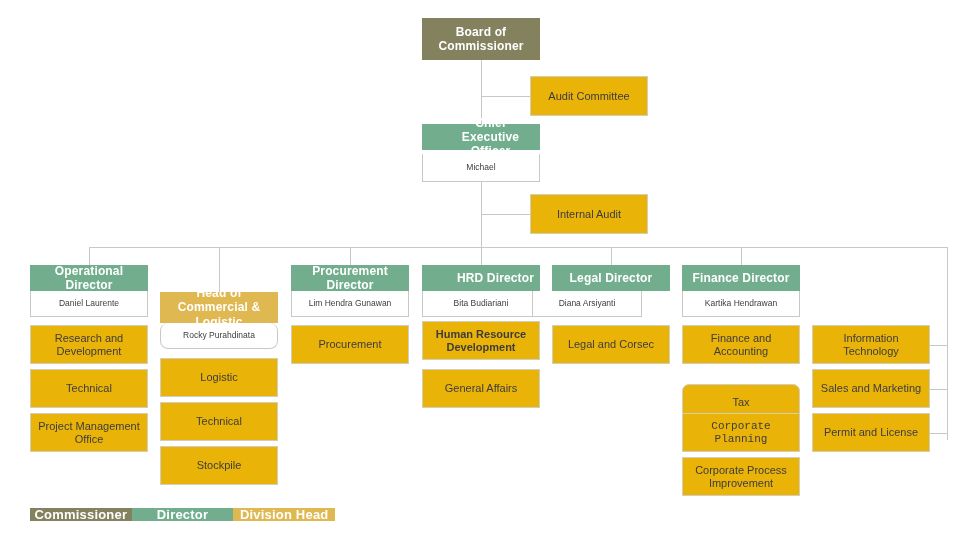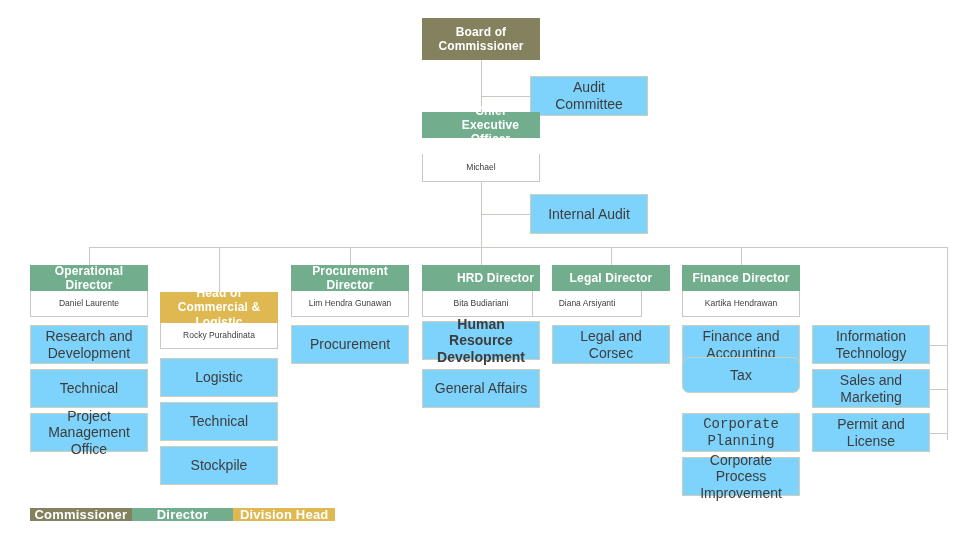--- a/index.html
+++ b/index.html
@@ -56,24 +56,24 @@
     background: #ffffff;
     color: #3d3d3d;
     font-size: 8.5px;
     border: 1px solid #c9c9c4;
     border-top: none;
     padding: 2px 4px;
   }
 
   
   .unit {
-    background: #7dd3fc;
+    background: #eab308;
     border: 1px solid #d0cebd;
     color: #3d3d3d;
-    font-size: 14px;
+    font-size: 11px;
     padding: 2px 7px;
   }
 
   
   #legend {
     position: absolute;
     left: 30px;
     top: 508px;
     width: 305px;
     height: 13px;
@@ -117,54 +117,54 @@
 
   <div class="line v" style="left:947px; top:247px; height:193px;"></div>
   <div class="line h" style="left:930px; top:345px; width:17px;"></div>
   <div class="line h" style="left:930px; top:389px; width:17px;"></div>
   <div class="line h" style="left:930px; top:433px; width:17px;"></div>
 
   <div class="node hdr commissioner" style="left:422px; top:18px; width:118px; height:42px;">Board of Commissioner</div>
 
   <div class="node unit" style="left:530px; top:76px; width:118px; height:40px;">Audit Committee</div>
 
-  <div class="node hdr director" style="left:422px; top:112px; width:118px; height:26px;padding-left:23px;">Chief Executive Officer</div>
+  <div class="node hdr director" style="left:422px; top:124px; width:118px; height:26px;padding-left:23px;">Chief Executive Officer</div>
   <div class="node person" style="left:422px; top:154px; width:118px; height:28px;">Michael</div>
 
   <div class="node unit" style="left:530px; top:194px; width:118px; height:40px;">Internal Audit</div>
 
   <div class="node hdr director" style="left:30px; top:265px; width:118px; height:26px;">Operational Director</div>
   <div class="node person" style="left:30px; top:291px; width:118px; height:26px;">Daniel Laurente</div>
   <div class="node unit" style="left:30px; top:325px; width:118px; height:39px;">Research and Development</div>
   <div class="node unit" style="left:30px; top:369px; width:118px; height:39px;">Technical</div>
   <div class="node unit" style="left:30px; top:413px; width:118px; height:39px;">Project Management Office</div>
 
   <div class="node hdr divisionhead" style="left:160px; top:292px; width:118px; height:31px;">Head of Commercial &amp; Logistic</div>
-  <div class="node person" style="left:160px; top:323px; width:118px; height:26px;">Rocky Purahdinata</div>
+  <div class="node person" style="left:160px; top:323px; width:118px; height:26px;border-radius:8px;">Rocky Purahdinata</div>
   <div class="node unit" style="left:160px; top:358px; width:118px; height:39px;">Logistic</div>
   <div class="node unit" style="left:160px; top:402px; width:118px; height:39px;">Technical</div>
   <div class="node unit" style="left:160px; top:446px; width:118px; height:39px;">Stockpile</div>
 
   <div class="node hdr director" style="left:291px; top:265px; width:118px; height:26px;">Procurement Director</div>
   <div class="node person" style="left:291px; top:291px; width:118px; height:26px;">Lim Hendra Gunawan</div>
   <div class="node unit" style="left:291px; top:325px; width:118px; height:39px;">Procurement</div>
 
   <div class="node hdr director" style="left:422px; top:265px; width:118px; height:26px;padding-left:33px;">HRD Director</div>
   <div class="node person" style="left:422px; top:291px; width:118px; height:26px;">Bita Budiariani</div>
   <div class="node unit" style="left:422px; top:321px; width:118px; height:39px;font-weight:bold;">Human Resource Development</div>
   <div class="node unit" style="left:422px; top:369px; width:118px; height:39px;">General Affairs</div>
 
   <div class="node hdr director" style="left:552px; top:265px; width:118px; height:26px;">Legal Director</div>
   <div class="node person" style="left:532px; top:291px; width:110px; height:26px;">Diana Arsiyanti</div>
   <div class="node unit" style="left:552px; top:325px; width:118px; height:39px;">Legal and Corsec</div>
 
   <div class="node hdr director" style="left:682px; top:265px; width:118px; height:26px;">Finance Director</div>
   <div class="node person" style="left:682px; top:291px; width:118px; height:26px;">Kartika Hendrawan</div>
   <div class="node unit" style="left:682px; top:325px; width:118px; height:39px;">Finance and Accounting</div>
-  <div class="node unit" style="left:682px; top:357px; width:118px; height:36px;border-radius:7px;">Tax</div>
+  <div class="node unit" style="left:682px; top:384px; width:118px; height:36px;border-radius:7px;">Tax</div>
   <div class="node unit" style="left:682px; top:413px; width:118px; height:39px;font-family:Liberation Mono, monospace;">Corporate Planning</div>
   <div class="node unit" style="left:682px; top:457px; width:118px; height:39px;">Corporate Process Improvement</div>
 
   <div class="node unit" style="left:812px; top:325px; width:118px; height:39px;">Information Technology</div>
   <div class="node unit" style="left:812px; top:369px; width:118px; height:39px;">Sales and Marketing</div>
   <div class="node unit" style="left:812px; top:413px; width:118px; height:39px;">Permit and License</div>
 
   <div id="legend">
     <div class="seg commissioner">Commissioner</div>
     <div class="seg director">Director</div>

